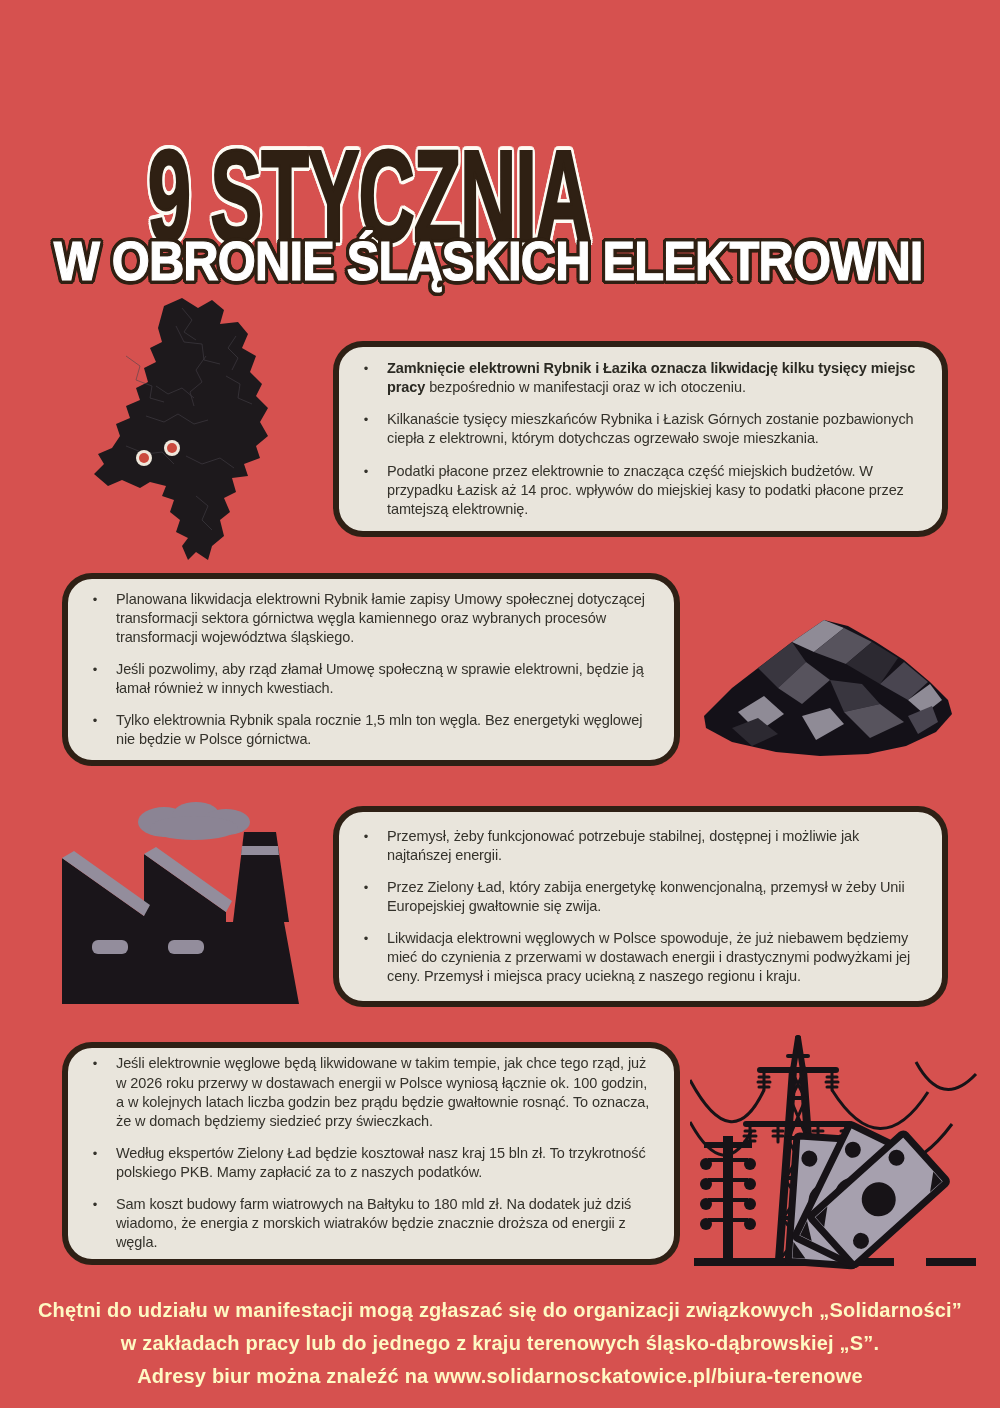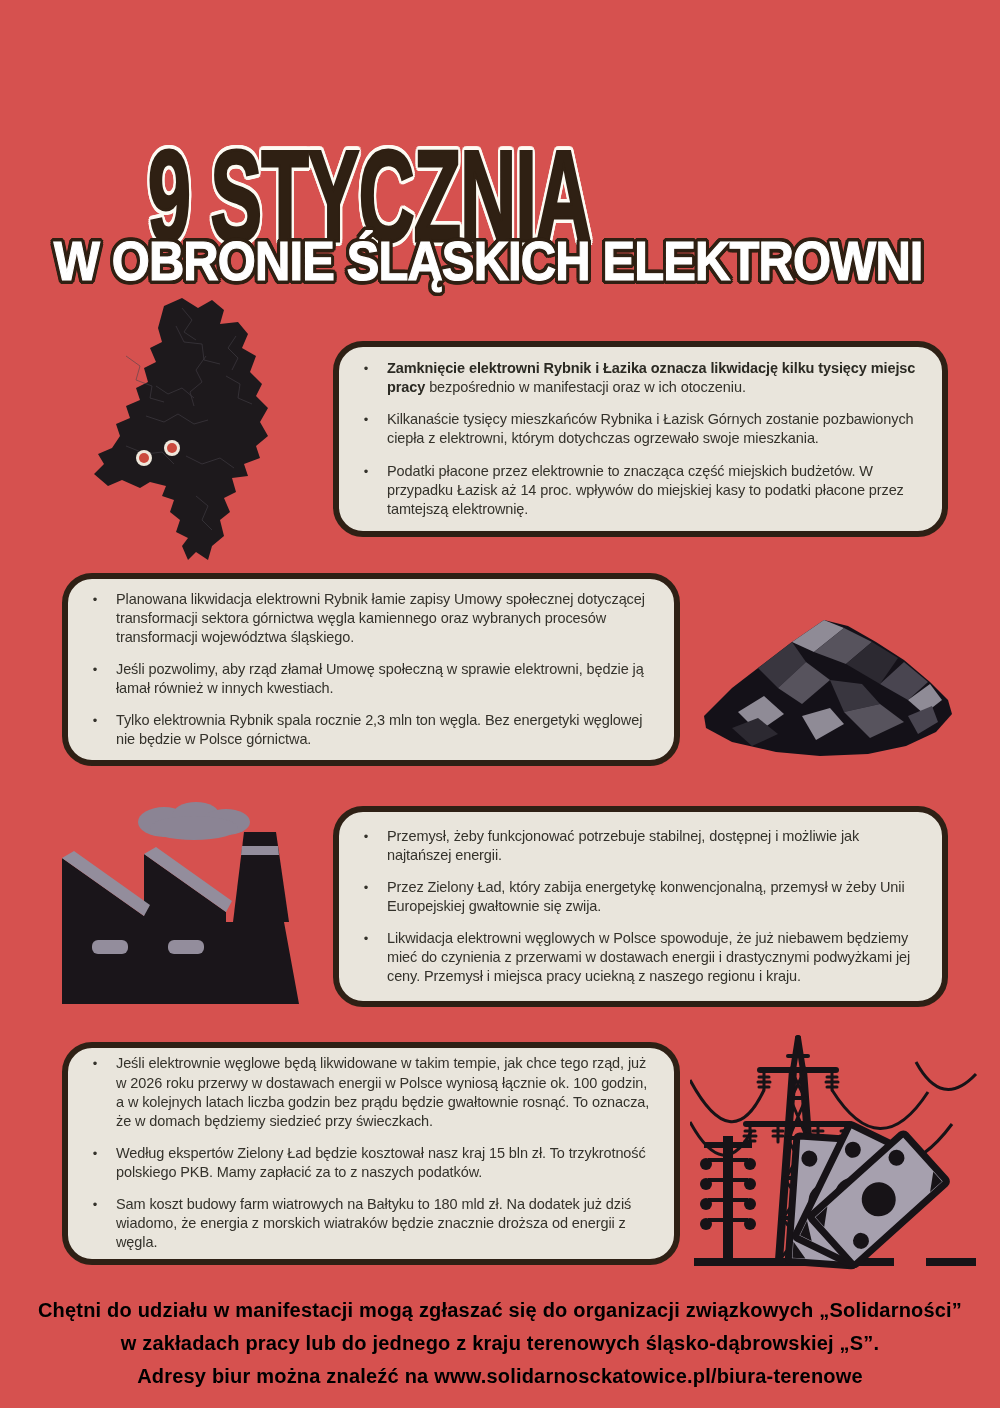--- a/index.html
+++ b/index.html
@@ -60,21 +60,21 @@
   
   .illus{position:absolute;}
   #map-illus{left:86px;top:296px;width:208px;height:276px;}
   #coal-illus{left:694px;top:596px;width:266px;height:170px;}
   #factory-illus{left:46px;top:792px;width:268px;height:218px;}
   #pylon-illus{left:690px;top:1026px;width:290px;height:248px;}
 
   
   .footer{
     position:absolute;left:0;top:1294px;width:1000px;text-align:center;
-    color:#000000;font-weight:700;font-size:20px;line-height:33px;letter-spacing:0.2px;
+    color:#fef9c3;font-weight:700;font-size:20px;line-height:33px;letter-spacing:0.2px;
   }
 </style>
 </head>
 <body>
 
 <div class="poster">
 
   <h1 class="title"><span class="t-squeeze">9 STYCZNIA</span></h1>
   <div class="sub sub2"><span class="s2">W OBRONIE ŚLĄSKICH ELEKTROWNI</span></div>
 
@@ -130,21 +130,21 @@
         <li>
           <span class="dot">•</span>
           <span class="txt"><span>Planowana likwidacja elektrowni Rybnik łamie zapisy Umowy społecznej dotyczącej transformacji sektora górnictwa węgla kamiennego oraz wybranych procesów transformacji województwa śląskiego.</span></span>
         </li>
         <li>
           <span class="dot">•</span>
           <span class="txt"><span>Jeśli pozwolimy, aby rząd złamał Umowę społeczną w sprawie elektrowni, będzie ją łamał również w innych kwestiach.</span></span>
         </li>
         <li>
           <span class="dot">•</span>
-          <span class="txt"><span>Tylko elektrownia Rybnik spala rocznie 2,3 mln ton węgla. Bez energetyki węglowej nie będzie w Polsce górnictwa.</span></span>
+          <span class="txt"><span>Tylko elektrownia Rybnik spala rocznie 1,5 mln ton węgla. Bez energetyki węglowej nie będzie w Polsce górnictwa.</span></span>
         </li>
       </ul>
   </section>
 
   <svg id="coal-illus" class="illus" viewBox="0 0 266 170">
     <path fill="#141118" d="M10,120 L38,92 L64,72 L98,46 L130,24 L154,30 L182,46 L210,64 L236,86 L254,104
       L258,118 L242,136 L212,150 L174,158 L126,160 L82,156 L38,146 L12,132 Z"></path>
     <polygon fill="#8f8b96" points="98,46 130,24 150,32 120,56"></polygon>
     <polygon fill="#57535d" points="120,56 150,32 178,46 152,68"></polygon>
     <polygon fill="#39363f" points="64,72 98,46 112,66 84,92"></polygon>

